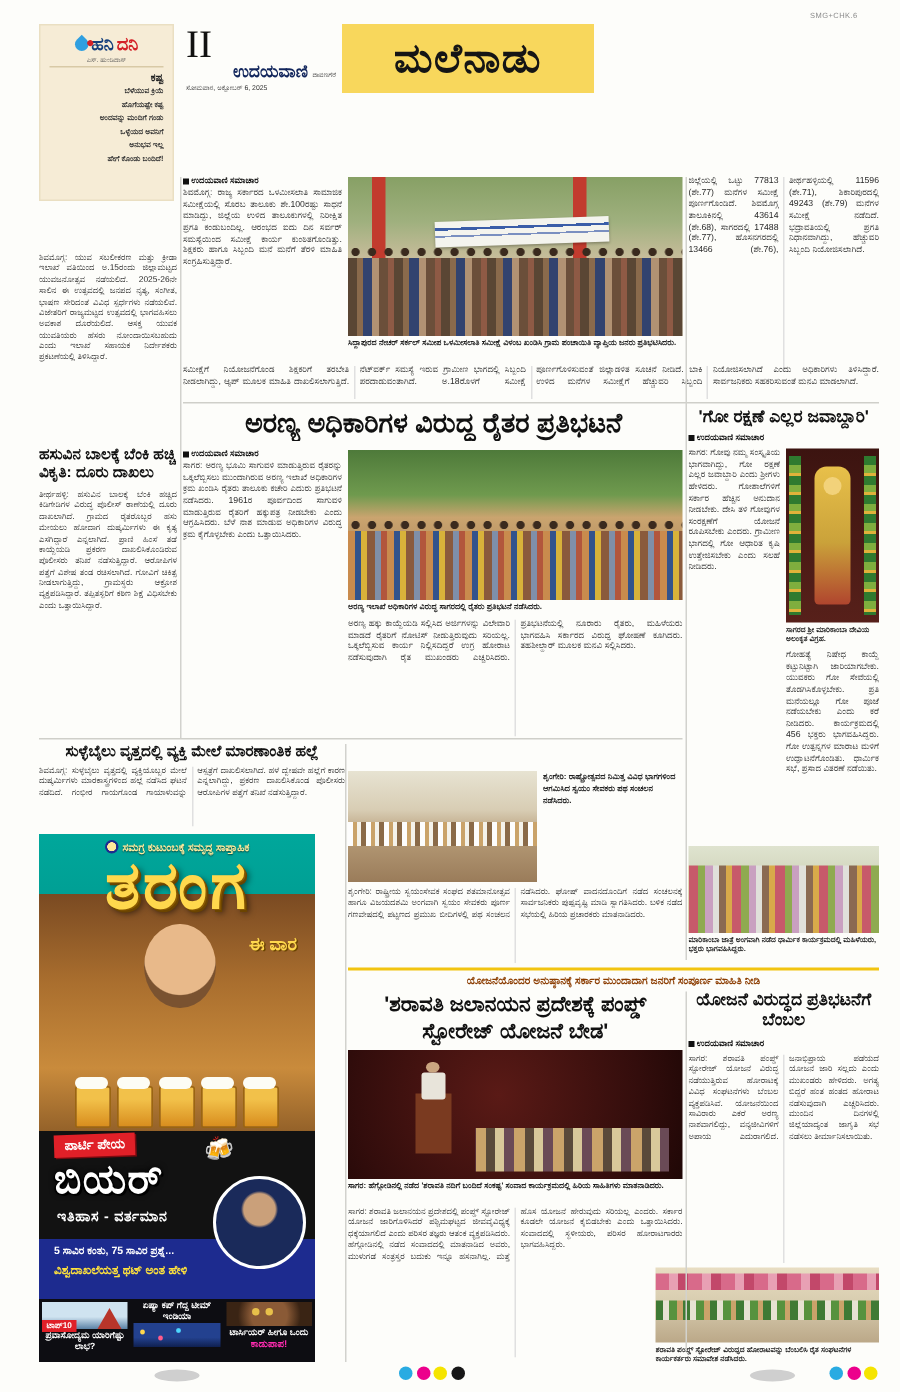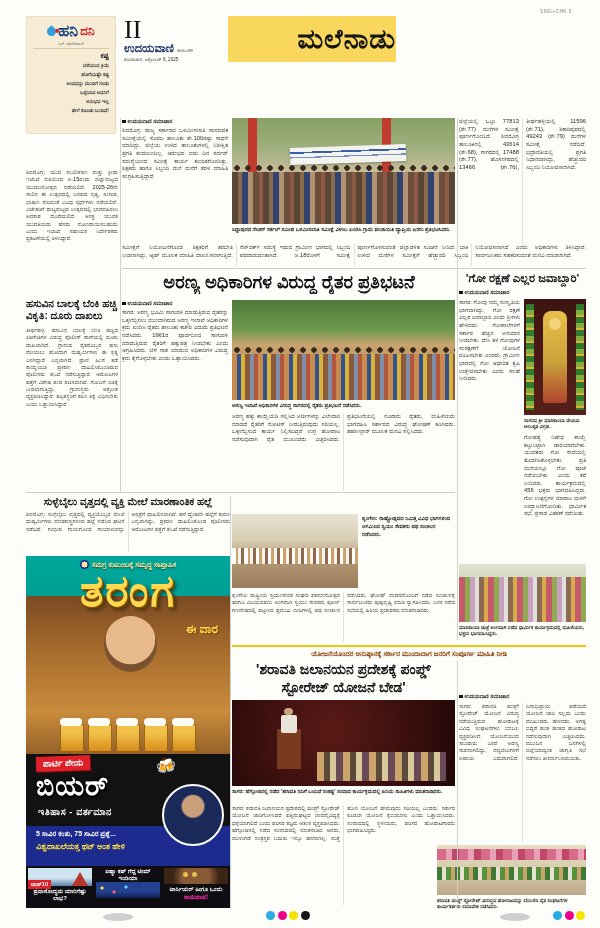--- a/index.html
+++ b/index.html
@@ -18,28 +18,28 @@
   .vrule{width:1px;background:#d2d2cd;}
   .hrule{height:1px;background:#cfcfc9;}
   .photo{overflow:hidden;background:#a9b694;}
 
   
   .edition-code{font-size:5px;color:#8a8a8a;letter-spacing:.3px;}
   .m-ad{background:#f6ecd6;border:1px solid #eadfc2;box-sizing:border-box;padding:5px 6px 3px 6px;}
   .m-ad .brandrow{display:flex;align-items:center;justify-content:center;gap:2px;}
   .drop{width:9px;height:9px;background:#2f9fe0;border-radius:50% 0 50% 50%;transform:rotate(-45deg);position:relative;flex:0 0 auto;}
   .drop::after{content:"";position:absolute;right:-2px;bottom:-1px;width:4px;height:4px;background:#d42127;border-radius:50%;}
-  .brand1{font-size:16px;font-weight:bold;color:#16407c;}
+  .brand1{font-size:12px;font-weight:bold;color:#16407c;}
   .brand2{font-size:12px;font-weight:bold;color:#d42127;}
   .m-ad .author{font-size:4.4px;color:#555;text-align:center;margin-top:1px;border-bottom:1px solid #d8c9a6;padding-bottom:2px;}
   .m-ad .ktitle{font-size:7px;font-weight:bold;text-align:right;margin-top:3px;color:#222;}
   .m-ad .poem{font-size:5px;font-weight:bold;color:#333;text-align:right;line-height:1.8;margin-top:1px;}
   .m-ad .poem span{display:block;}
   .roman{font-family:"Liberation Serif","DejaVu Serif",serif;font-size:26px;line-height:.9;color:#111;}
-  .mast-row{display:flex;align-items:baseline;gap:3px;margin-top:1px;}
+  .mast-row{display:flex;align-items:baseline;gap:3px;margin-top:1px;justify-content:flex-end;}
   .mast-name{font-size:11.5px;font-weight:bold;color:#12265c;}
   .mast-city{font-size:4.5px;color:#333;}
   .mast-date{font-size:4.6px;color:#333;margin-top:2px;}
   .section-box{background:#f8d75c;display:flex;align-items:center;justify-content:center;}
   .section-title{font-size:27px;font-weight:bold;color:#151515;letter-spacing:1px;}
 
   
   .lead-hl{font-size:24px;line-height:1.05;white-space:nowrap;}
   .lead-sub{font-size:10px;line-height:1.1;}
   .h18{font-size:18px;white-space:nowrap;}
@@ -158,21 +158,21 @@
 
   <div class="abs" style="left:124px;top:18px;width:100px;">
     <div class="roman">II</div>
     <div class="mast-row">
       <span class="mast-name">ಉದಯವಾಣಿ</span>
       <span class="mast-city">ದಾವಣಗೆರೆ</span>
     </div>
     <div class="mast-date">ಸೋಮವಾರ, ಅಕ್ಟೋಬರ್ 6, 2025</div>
   </div>
 
-  <div class="abs section-box" style="left:228px;top:16px;width:168px;height:46px;justify-content:flex-end;">
+  <div class="abs section-box" style="left:228px;top:16px;width:168px;height:46px;">
     <span class="section-title">ಮಲೆನಾಡು</span>
   </div>
 
 
   <div class="abs" style="left:122px;top:118px;width:106px;height:132px;">
     <div class="byline-row">
       <span class="bullet"></span>
       <span>ಉದಯವಾಣಿ ಸಮಾಚಾರ</span>
     </div>
     <div class="body-txt clip" style="height:118px;">ಶಿವಮೊಗ್ಗ: ರಾಜ್ಯ ಸರ್ಕಾರದ ಒಳಮೀಸಲಾತಿ ಸಾಮಾಜಿಕ ಸಮೀಕ್ಷೆಯಲ್ಲಿ ಸೊರಬ ತಾಲೂಕು ಶೇ.100ರಷ್ಟು ಸಾಧನೆ ಮಾಡಿದ್ದು, ಜಿಲ್ಲೆಯ ಉಳಿದ ತಾಲೂಕುಗಳಲ್ಲಿ ನಿರೀಕ್ಷಿತ ಪ್ರಗತಿ ಕಂಡುಬಂದಿಲ್ಲ. ಆರಂಭದ ಐದು ದಿನ ಸರ್ವರ್ ಸಮಸ್ಯೆಯಿಂದ ಸಮೀಕ್ಷೆ ಕಾರ್ಯ ಕುಂಠಿತಗೊಂಡಿತ್ತು. ಶಿಕ್ಷಕರು ಹಾಗೂ ಸಿಬ್ಬಂದಿ ಮನೆ ಮನೆಗೆ ತೆರಳಿ ಮಾಹಿತಿ ಸಂಗ್ರಹಿಸುತ್ತಿದ್ದಾರೆ.</div>
@@ -232,21 +232,21 @@
   <div class="abs body-txt clip" style="left:26px;top:169px;width:92px;height:124px;font-size:5.6px;">ಶಿವಮೊಗ್ಗ: ಯುವ ಸಬಲೀಕರಣ ಮತ್ತು ಕ್ರೀಡಾ ಇಲಾಖೆ ವತಿಯಿಂದ ಅ.15ರಂದು ಜಿಲ್ಲಾಮಟ್ಟದ ಯುವಜನೋತ್ಸವ ನಡೆಯಲಿದೆ. 2025-26ನೇ ಸಾಲಿನ ಈ ಉತ್ಸವದಲ್ಲಿ ಜನಪದ ನೃತ್ಯ, ಸಂಗೀತ, ಭಾಷಣ ಸೇರಿದಂತೆ ವಿವಿಧ ಸ್ಪರ್ಧೆಗಳು ನಡೆಯಲಿವೆ. ವಿಜೇತರಿಗೆ ರಾಜ್ಯಮಟ್ಟದ ಉತ್ಸವದಲ್ಲಿ ಭಾಗವಹಿಸಲು ಅವಕಾಶ ದೊರೆಯಲಿದೆ. ಆಸಕ್ತ ಯುವಕ ಯುವತಿಯರು ಹೆಸರು ನೋಂದಾಯಿಸಬಹುದು ಎಂದು ಇಲಾಖೆ ಸಹಾಯಕ ನಿರ್ದೇಶಕರು ಪ್ರಕಟಣೆಯಲ್ಲಿ ತಿಳಿಸಿದ್ದಾರೆ.</div>
 
   <div class="abs hl h10 clip" style="left:26px;top:298px;width:92px;height:26px;">ಹಸುವಿನ ಬಾಲಕ್ಕೆ ಬೆಂಕಿ ಹಚ್ಚಿ ವಿಕೃತಿ: ದೂರು ದಾಖಲು</div>
   <div class="abs body-txt clip" style="left:26px;top:327px;width:92px;height:163px;font-size:5.6px;">ತೀರ್ಥಹಳ್ಳಿ: ಹಸುವಿನ ಬಾಲಕ್ಕೆ ಬೆಂಕಿ ಹಚ್ಚಿದ ಕಿಡಿಗೇಡಿಗಳ ವಿರುದ್ಧ ಪೊಲೀಸ್ ಠಾಣೆಯಲ್ಲಿ ದೂರು ದಾಖಲಾಗಿದೆ. ಗ್ರಾಮದ ರೈತರೊಬ್ಬರ ಹಸು ಮೇಯಲು ಹೋದಾಗ ದುಷ್ಕರ್ಮಿಗಳು ಈ ಕೃತ್ಯ ಎಸಗಿದ್ದಾರೆ ಎನ್ನಲಾಗಿದೆ. ಪ್ರಾಣಿ ಹಿಂಸೆ ತಡೆ ಕಾಯ್ದೆಯಡಿ ಪ್ರಕರಣ ದಾಖಲಿಸಿಕೊಂಡಿರುವ ಪೊಲೀಸರು ತನಿಖೆ ನಡೆಸುತ್ತಿದ್ದಾರೆ. ಆರೋಪಿಗಳ ಪತ್ತೆಗೆ ವಿಶೇಷ ತಂಡ ರಚಿಸಲಾಗಿದೆ. ಗೋವಿಗೆ ಚಿಕಿತ್ಸೆ ನೀಡಲಾಗುತ್ತಿದ್ದು, ಗ್ರಾಮಸ್ಥರು ಆಕ್ರೋಶ ವ್ಯಕ್ತಪಡಿಸಿದ್ದಾರೆ. ತಪ್ಪಿತಸ್ಥರಿಗೆ ಕಠಿಣ ಶಿಕ್ಷೆ ವಿಧಿಸಬೇಕು ಎಂದು ಒತ್ತಾಯಿಸಿದ್ದಾರೆ.</div>
 
   <div class="abs hrule" style="left:26px;top:492px;width:429px;"></div>
 
   <div class="abs hl h10 center clip" style="left:26px;top:496px;width:204px;height:13px;white-space:nowrap;">ಸುಳ್ಳೆಬೈಲು ವೃತ್ತದಲ್ಲಿ ವ್ಯಕ್ತಿ ಮೇಲೆ ಮಾರಣಾಂತಿಕ ಹಲ್ಲೆ</div>
   <div class="abs body-txt cols2 clip" style="left:26px;top:511px;width:204px;height:40px;font-size:5.6px;">ಶಿವಮೊಗ್ಗ: ಸುಳ್ಳೆಬೈಲು ವೃತ್ತದಲ್ಲಿ ವ್ಯಕ್ತಿಯೊಬ್ಬರ ಮೇಲೆ ದುಷ್ಕರ್ಮಿಗಳು ಮಾರಕಾಸ್ತ್ರಗಳಿಂದ ಹಲ್ಲೆ ನಡೆಸಿದ ಘಟನೆ ನಡೆದಿದೆ. ಗಂಭೀರ ಗಾಯಗೊಂಡ ಗಾಯಾಳುವನ್ನು ಆಸ್ಪತ್ರೆಗೆ ದಾಖಲಿಸಲಾಗಿದೆ. ಹಳೆ ದ್ವೇಷವೇ ಹಲ್ಲೆಗೆ ಕಾರಣ ಎನ್ನಲಾಗಿದ್ದು, ಪ್ರಕರಣ ದಾಖಲಿಸಿಕೊಂಡ ಪೊಲೀಸರು ಆರೋಪಿಗಳ ಪತ್ತೆಗೆ ತನಿಖೆ ನಡೆಸುತ್ತಿದ್ದಾರೆ.</div>
 
-  <div class="abs taranga" style="left:26px;top:556px;width:204px;height:352px;">
+  <div class="abs taranga" style="left:26px;top:556px;width:184px;height:352px;">
     <div class="t-photo">
       <div class="t-face"></div>
       <div class="t-mugs">
         <div class="mug"></div>
         <div class="mug"></div>
         <div class="mug"></div>
         <div class="mug"></div>
         <div class="mug"></div>
       </div>
     </div>
@@ -293,20 +293,21 @@
 
   <div class="abs hl h14 center clip" style="left:232px;top:661px;width:223px;height:36px;">'ಶರಾವತಿ ಜಲಾನಯನ ಪ್ರದೇಶಕ್ಕೆ ಪಂಪ್ಡ್ ಸ್ಟೋರೇಜ್ ಯೋಜನೆ ಬೇಡ'</div>
   <div class="abs photo p-stage" style="left:232px;top:700px;width:223px;height:86px;">
     <div class="podium"></div>
     <div class="speaker"></div>
     <div class="seated"></div>
   </div>
   <div class="abs caption clip" style="left:232px;top:788px;width:223px;height:14px;">ಸಾಗರ: ಹೆಗ್ಗೋಡಿನಲ್ಲಿ ನಡೆದ 'ಶರಾವತಿ ನದಿಗೆ ಬಂದಿದೆ ಸಂಕಷ್ಟ' ಸಂವಾದ ಕಾರ್ಯಕ್ರಮದಲ್ಲಿ ಹಿರಿಯ ಸಾಹಿತಿಗಳು ಮಾತನಾಡಿದರು.</div>
   <div class="abs body-txt cols2 clip" style="left:232px;top:805px;width:223px;height:100px;font-size:5.6px;">ಸಾಗರ: ಶರಾವತಿ ಜಲಾನಯನ ಪ್ರದೇಶದಲ್ಲಿ ಪಂಪ್ಡ್ ಸ್ಟೋರೇಜ್ ಯೋಜನೆ ಜಾರಿಗೊಳಿಸಿದರೆ ಪಶ್ಚಿಮಘಟ್ಟದ ಜೀವವೈವಿಧ್ಯಕ್ಕೆ ಧಕ್ಕೆಯಾಗಲಿದೆ ಎಂದು ಪರಿಸರ ತಜ್ಞರು ಆತಂಕ ವ್ಯಕ್ತಪಡಿಸಿದರು. ಹೆಗ್ಗೋಡಿನಲ್ಲಿ ನಡೆದ ಸಂವಾದದಲ್ಲಿ ಮಾತನಾಡಿದ ಅವರು, ಮುಳುಗಡೆ ಸಂತ್ರಸ್ತರ ಬದುಕು ಇನ್ನೂ ಹಸನಾಗಿಲ್ಲ. ಮತ್ತೆ ಹೊಸ ಯೋಜನೆ ಹೇರುವುದು ಸರಿಯಲ್ಲ ಎಂದರು. ಸರ್ಕಾರ ಕೂಡಲೇ ಯೋಜನೆ ಕೈಬಿಡಬೇಕು ಎಂದು ಒತ್ತಾಯಿಸಿದರು. ಸಂವಾದದಲ್ಲಿ ಸ್ಥಳೀಯರು, ಪರಿಸರ ಹೋರಾಟಗಾರರು ಭಾಗವಹಿಸಿದ್ದರು.</div>
 
+  <div class="abs hl h12 center clip" style="left:459px;top:661px;width:127px;height:30px;">ಯೋಜನೆ ವಿರುದ್ಧದ ಪ್ರತಿಭಟನೆಗೆ ಬೆಂಬಲ</div>
   <div class="abs" style="left:459px;top:693px;width:127px;">
     <div class="byline-row">
       <span class="bullet"></span>
       <span>ಉದಯವಾಣಿ ಸಮಾಚಾರ</span>
     </div>
   </div>
   <div class="abs body-txt cols2 clip" style="left:459px;top:703px;width:127px;height:139px;font-size:5.6px;">ಸಾಗರ: ಶರಾವತಿ ಪಂಪ್ಡ್ ಸ್ಟೋರೇಜ್ ಯೋಜನೆ ವಿರುದ್ಧ ನಡೆಯುತ್ತಿರುವ ಹೋರಾಟಕ್ಕೆ ವಿವಿಧ ಸಂಘಟನೆಗಳು ಬೆಂಬಲ ವ್ಯಕ್ತಪಡಿಸಿವೆ. ಯೋಜನೆಯಿಂದ ಸಾವಿರಾರು ಎಕರೆ ಅರಣ್ಯ ನಾಶವಾಗಲಿದ್ದು, ವನ್ಯಜೀವಿಗಳಿಗೆ ಅಪಾಯ ಎದುರಾಗಲಿದೆ. ಜನಾಭಿಪ್ರಾಯ ಪಡೆಯದೆ ಯೋಜನೆ ಜಾರಿ ಸಲ್ಲದು ಎಂದು ಮುಖಂಡರು ಹೇಳಿದರು. ಅಗತ್ಯ ಬಿದ್ದರೆ ಹಂತ ಹಂತದ ಹೋರಾಟ ನಡೆಸುವುದಾಗಿ ಎಚ್ಚರಿಸಿದರು. ಮುಂದಿನ ದಿನಗಳಲ್ಲಿ ಜಿಲ್ಲೆಯಾದ್ಯಂತ ಜಾಗೃತಿ ಸಭೆ ನಡೆಸಲು ತೀರ್ಮಾನಿಸಲಾಯಿತು.</div>
   <div class="abs photo p-support" style="left:437px;top:845px;width:149px;height:50px;">
     <div class="pinkband"></div>
     <div class="greenrow"></div>

